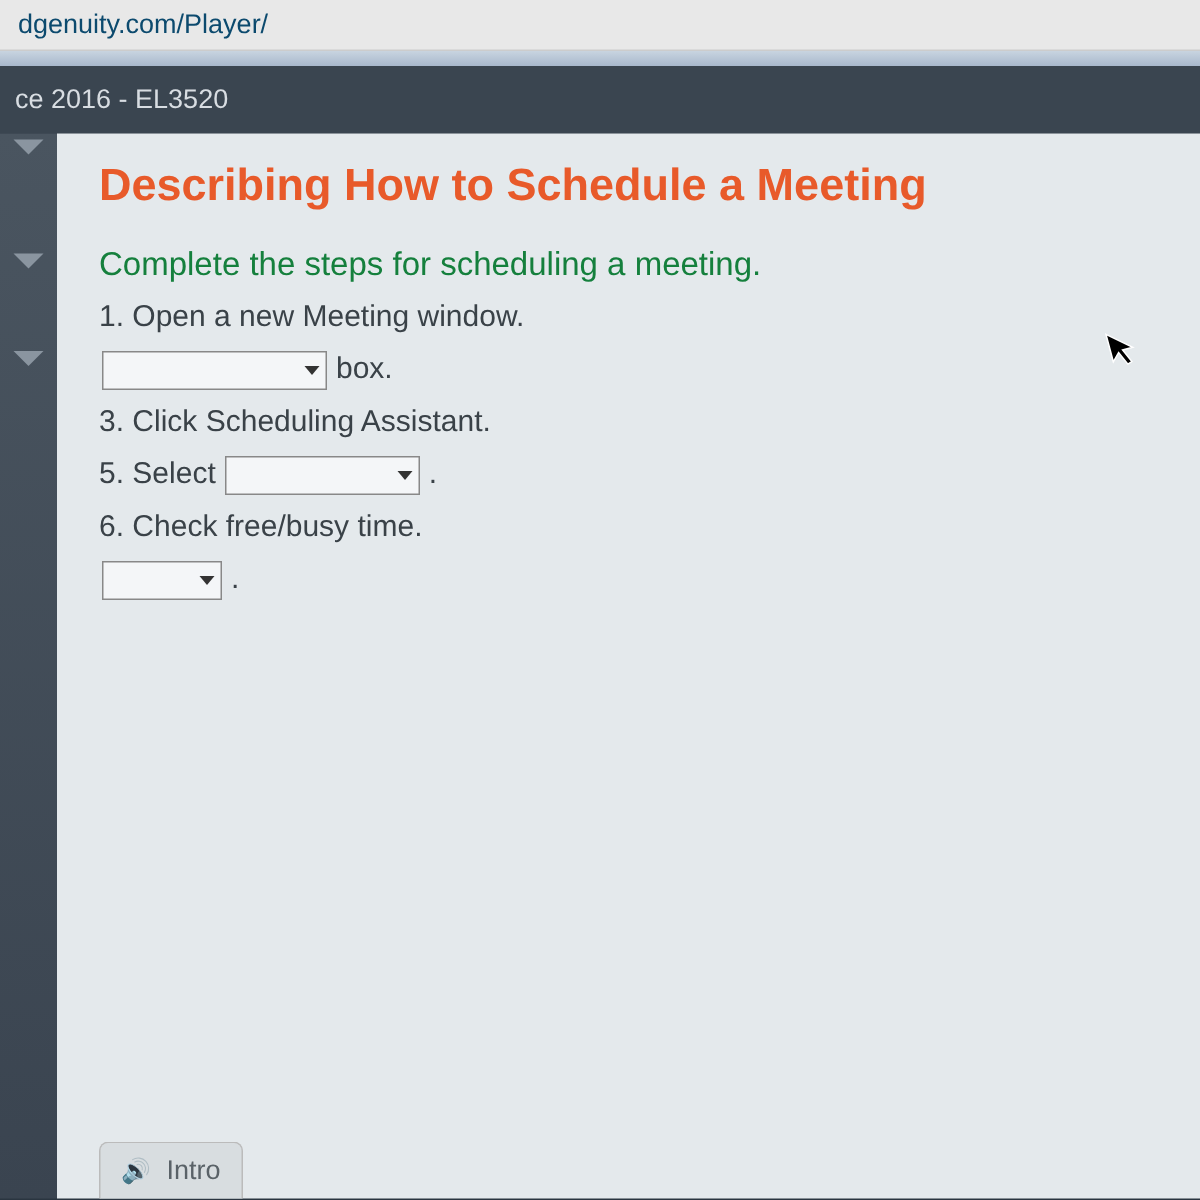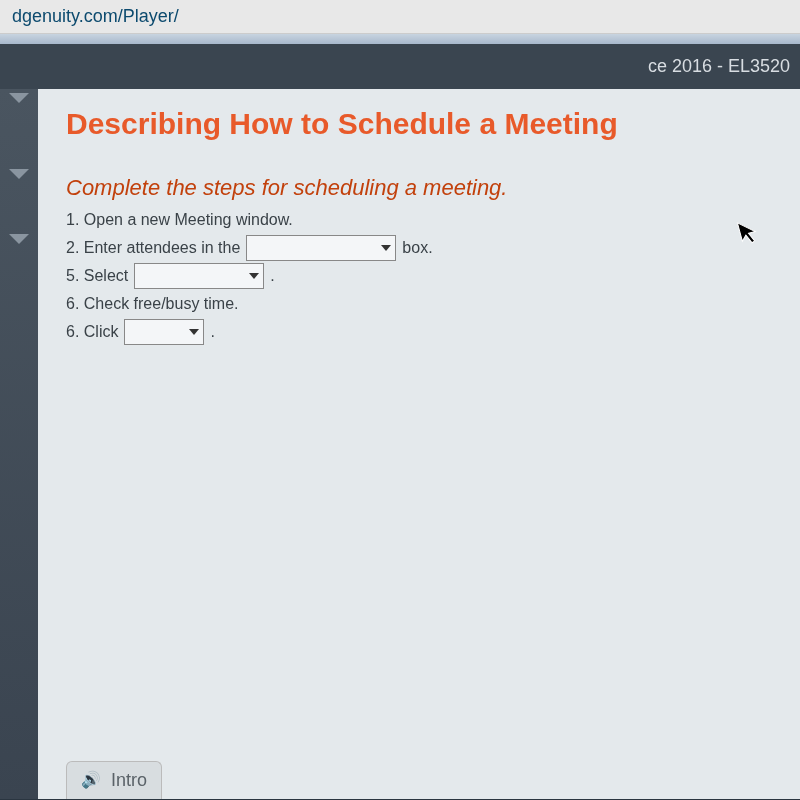--- a/index.html
+++ b/index.html
@@ -19,21 +19,20 @@
     }
     .blue-bar {
       height: 10px;
       background: linear-gradient(to bottom, #c8d4e0, #a8b8cc);
     }
     .nav-bar {
       background: #3a4550;
       color: #d8dde2;
       padding: 12px 10px;
       font-size: 18px;
-      text-align: right;
     }
     .content-wrap {
       display: flex;
       height: calc(100% - 90px);
     }
     .left-gutter {
       width: 38px;
       background: linear-gradient(to bottom, #4a5560, #3a4450);
       position: relative;
     }
@@ -51,31 +50,30 @@
     .main-panel {
       flex: 1;
       background: #e4e9ec;
       padding: 18px 28px;
       position: relative;
     }
     .lesson-title {
       color: #e85a2a;
       font-size: 30px;
       font-weight: bold;
-      margin-bottom: 28px;
+      margin-bottom: 16px;
     }
     .instruction {
-      color: #c2410c;
+      color: #15803d;
       font-size: 22px;
       line-height: 1.7;
-      font-style: italic;
     }
     .step-line {
       color: #3a4248;
-      font-size: 16px;
+      font-size: 20px;
       line-height: 1.75;
       display: flex;
       align-items: center;
       flex-wrap: wrap;
       gap: 4px;
     }
     .dropdown {
       display: inline-block;
       background: #f4f6f8;
       border: 1px solid #888;
@@ -103,21 +101,21 @@
       top: 130px;
       font-size: 24px;
       color: #000;
       transform: rotate(-15deg);
     }
     .bottom-bar {
       position: absolute;
       bottom: 0;
       left: 28px;
       display: flex;
-      align-items: flex-start;
+      align-items: flex-end;
       gap: 10px;
       padding: 8px 14px;
       background: #d8dde0;
       border: 1px solid #bbb;
       border-bottom: none;
       border-radius: 6px 6px 0 0;
       color: #5a6268;
       font-size: 18px;
     }
     .sound-icon {
@@ -152,42 +150,43 @@
   <div class="main-panel">
     <h1 class="lesson-title">Describing How to Schedule a Meeting</h1>
 
     <div class="instruction">Complete the steps for scheduling a meeting.</div>
 
     <div class="step-line">
       <span>1. Open a new Meeting window.</span>
     </div>
 
     <div class="step-line">
-      <span>2. Enter attendees in the</span>
       <span class="dropdown dd-lg">
         <span class="arrow"></span>
       </span>
       <span>box.</span>
     </div>
 
+    <div class="step-line">
+      <span>3. Click Scheduling Assistant.</span>
+    </div>
 
     <div class="step-line">
       <span>5. Select</span>
       <span class="dropdown dd-md">
         <span class="arrow"></span>
       </span>
       <span>.</span>
     </div>
 
     <div class="step-line">
       <span>6. Check free/busy time.</span>
     </div>
 
     <div class="step-line">
-      <span>6. Click</span>
       <span class="dropdown dd-sm">
         <span class="arrow"></span>
       </span>
       <span>.</span>
     </div>
 
     <div class="cursor">
       <svg width="20" height="26" viewBox="0 0 20 26">
         <path d="M1 1 L1 20 L6 15 L10 24 L13 23 L9 14 L16 14 Z" fill="#000" stroke="#fff" stroke-width="1"></path>
       </svg>

